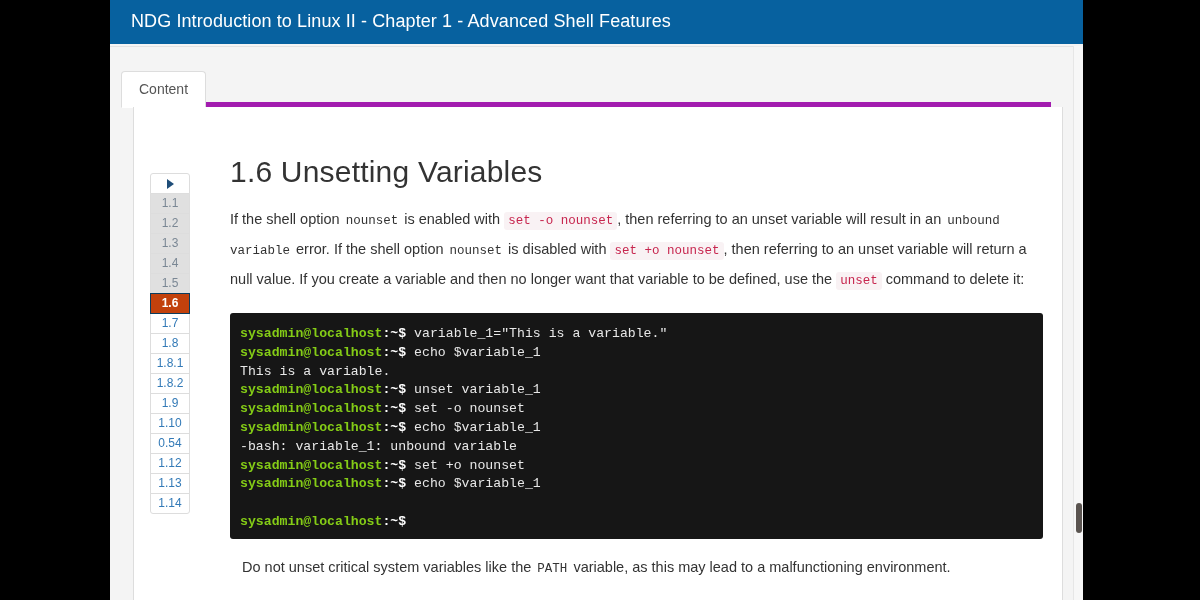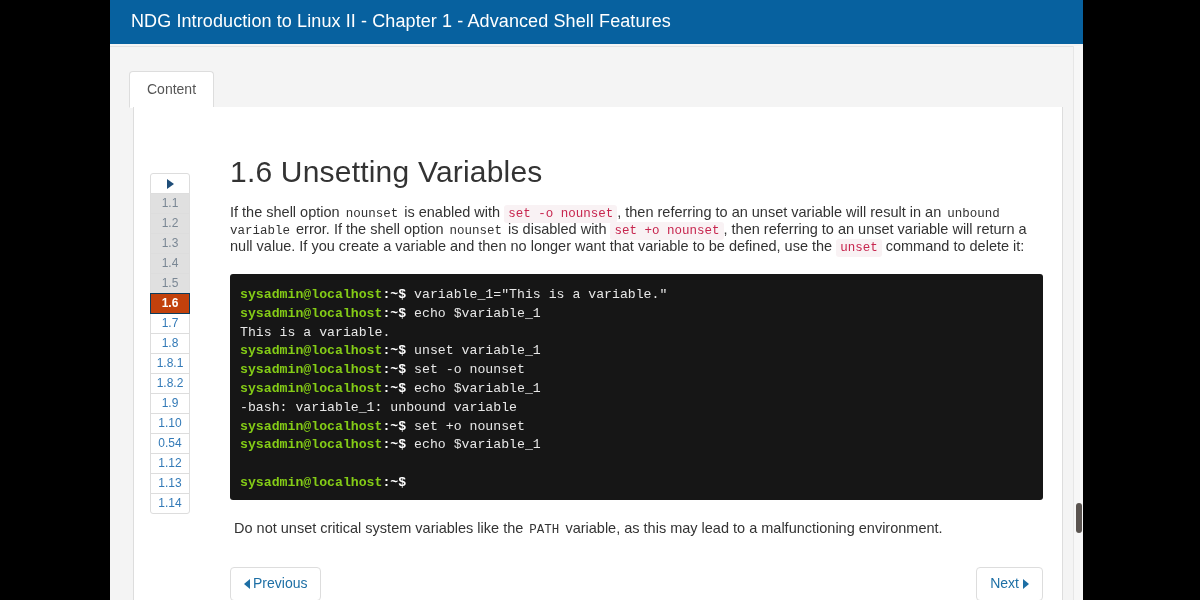--- a/index.html
+++ b/index.html
@@ -41,23 +41,23 @@
     position: absolute;
     left: 0; top: 46px;
     width: 963px; height: 554px;
     background: #f4f4f4;
     border-top: 1px solid #e2e2e2;
   }
 
   
   #tabstrip {
     position: absolute;
-    left: 19px; top: 24px;
+    left: 11px; top: 24px;
     width: 930px; height: 37px;
-    border-bottom: 1px solid #a21caf;
+    border-bottom: 6px solid #a21caf;
   }
   .tab {
     position: absolute;
     left: 0; top: 0;
     height: 37px;
     padding: 9px 17px 0 17px;
     background: #ffffff;
     border: 1px solid #dddddd;
     border-bottom: 1px solid #ffffff;
     border-radius: 4px 4px 0 0;
@@ -133,21 +133,21 @@
   h1.page-title {
     margin: 0 0 16px 0;
     font-size: 30px;
     font-weight: normal;
     color: #333333;
     letter-spacing: .2px;
   }
   p.body-text {
     margin: 0;
     font-size: 14.5px;
-    line-height: 15px;
+    line-height: 28px;
     color: #333333;
   }
   code.plain {
     font-family: "Liberation Mono", monospace;
     font-size: 12.5px;
     color: #333333;
     padding: 0 2px;
   }
   code.hl {
     font-family: "Liberation Mono", monospace;
@@ -172,21 +172,21 @@
     font-family: "Liberation Mono", monospace;
     font-size: 13.2px;
     line-height: 18.8px;
     color: #e8e8e8;
     white-space: pre;
   }
   .tline .pr { color: #84cc16; font-weight: bold; }
   .tline .tilde { color: #ffffff; font-weight: bold; }
 
   p.note {
-    margin: 18px 0 0 4px;
+    margin: 18px 0 0 12px;
     font-size: 14.5px;
     line-height: 20px;
     color: #333333;
   }
 
   
   #navrow {
     position: relative;
     margin-top: 27px;
     height: 34px;

